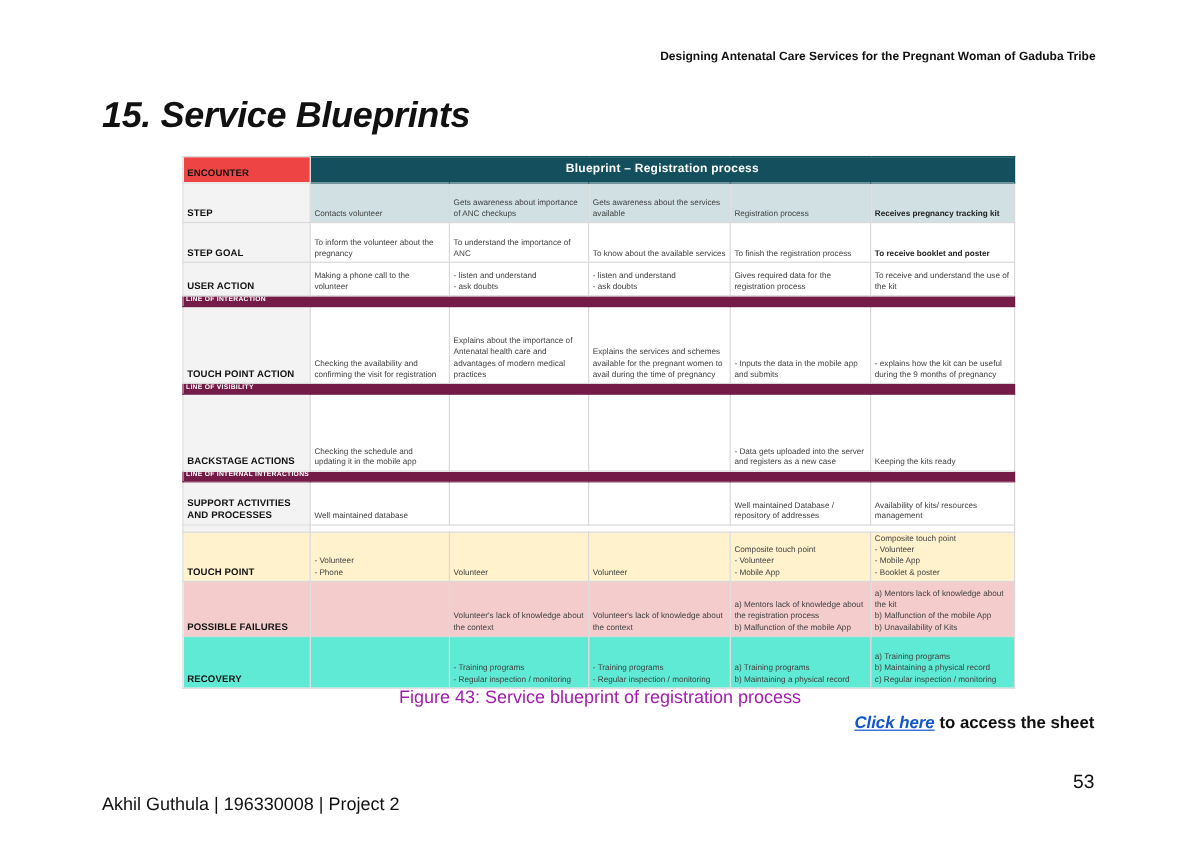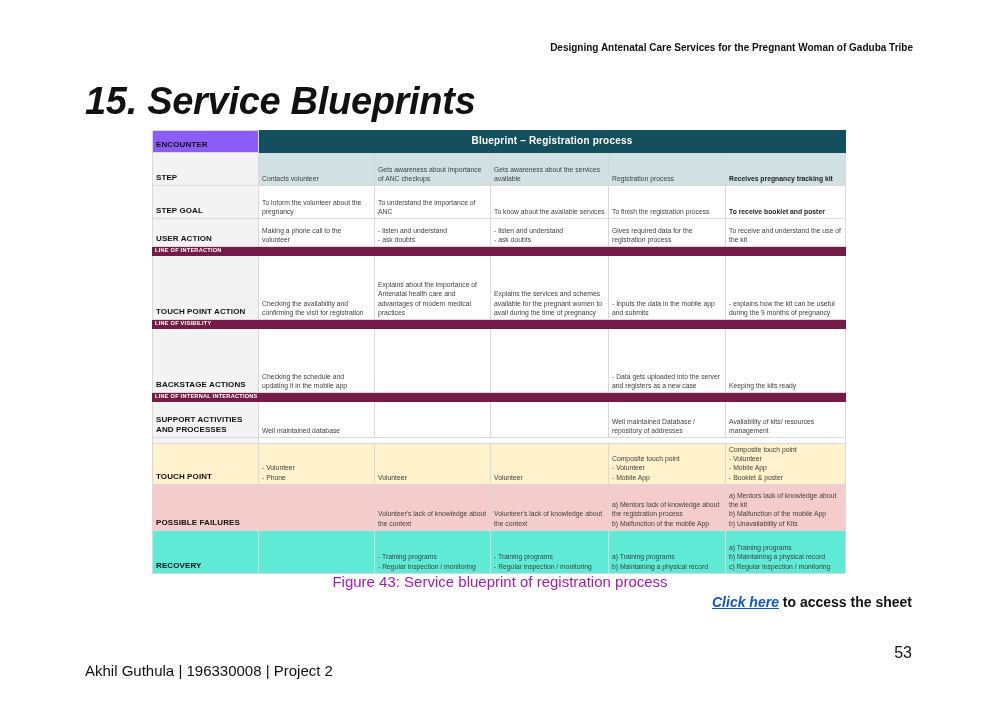--- a/index.html
+++ b/index.html
@@ -1,25 +1,25 @@
 <!DOCTYPE html>
 <html><head>
 <meta charset="utf-8">
 <style>
   html,body{margin:0;padding:0;}
   body{width:1000px;height:707px;background:#ffffff;font-family:"Liberation Sans",sans-serif;position:relative;overflow:hidden;color:#1a1a1a;}
   .page{position:absolute;inset:0;}
 
   .running-header{position:absolute;top:42px;right:87px;font-size:10px;font-weight:bold;color:#111;}
-  .page-title{position:absolute;left:85px;top:80px;font-size:38px;font-weight:bold;font-style:italic;color:#111;letter-spacing:-0.3px;}
+  .page-title{position:absolute;left:85px;top:80px;font-size:30px;font-weight:bold;font-style:italic;color:#111;letter-spacing:-0.3px;}
 
   .bp-table{position:absolute;left:152px;top:130px;width:693px;border-collapse:collapse;table-layout:fixed;}
   .bp-table td,.bp-table th{border:1px solid #d9d9d9;padding:1px 3px 2px 3px;vertical-align:bottom;font-size:6.8px;line-height:1.35;text-align:left;color:#3f3f3f;white-space:pre-line;overflow:hidden;font-weight:normal;}
   .bp-table th.lbl{background:#f3f3f3;font-weight:bold;font-size:8px;color:#111;letter-spacing:0.1px;line-height:1.25;}
-  .bp-table th.corner{background:#8b5cf6;}
+  .bp-table th.corner{background:#ef4444;}
   .title-bar{background:#134f5c;color:#ffffff !important;font-weight:bold !important;font-size:10px !important;text-align:center !important;vertical-align:middle !important;letter-spacing:0.2px;border:1px solid #134f5c !important;}
   tr.divider td{background:#741b47;color:#ffffff;font-weight:bold;font-size:5.6px;letter-spacing:0.25px;border:1px solid #741b47;padding:0 0 1px 2px;vertical-align:middle;line-height:1;}
   tr.r-step td{background:#d0e0e3;}
   tr.r-tp td, tr.r-tp th.lbl{background:#fff2cc;}
   tr.r-pf td, tr.r-pf th.lbl{background:#f4cccc;}
   tr.r-rec td, tr.r-rec th.lbl{background:#5eead4;}
   td.bold{font-weight:bold;color:#222;}
   tr.h22{height:22px;} tr.h33{height:33px;} tr.h28{height:28px;} tr.h9{height:9px;}
   tr.h64{height:64px;} tr.h36{height:36px;} tr.h6{height:6px;} tr.h38{height:38px;}
   tr.h46{height:46px;} tr.h43{height:43px;}

